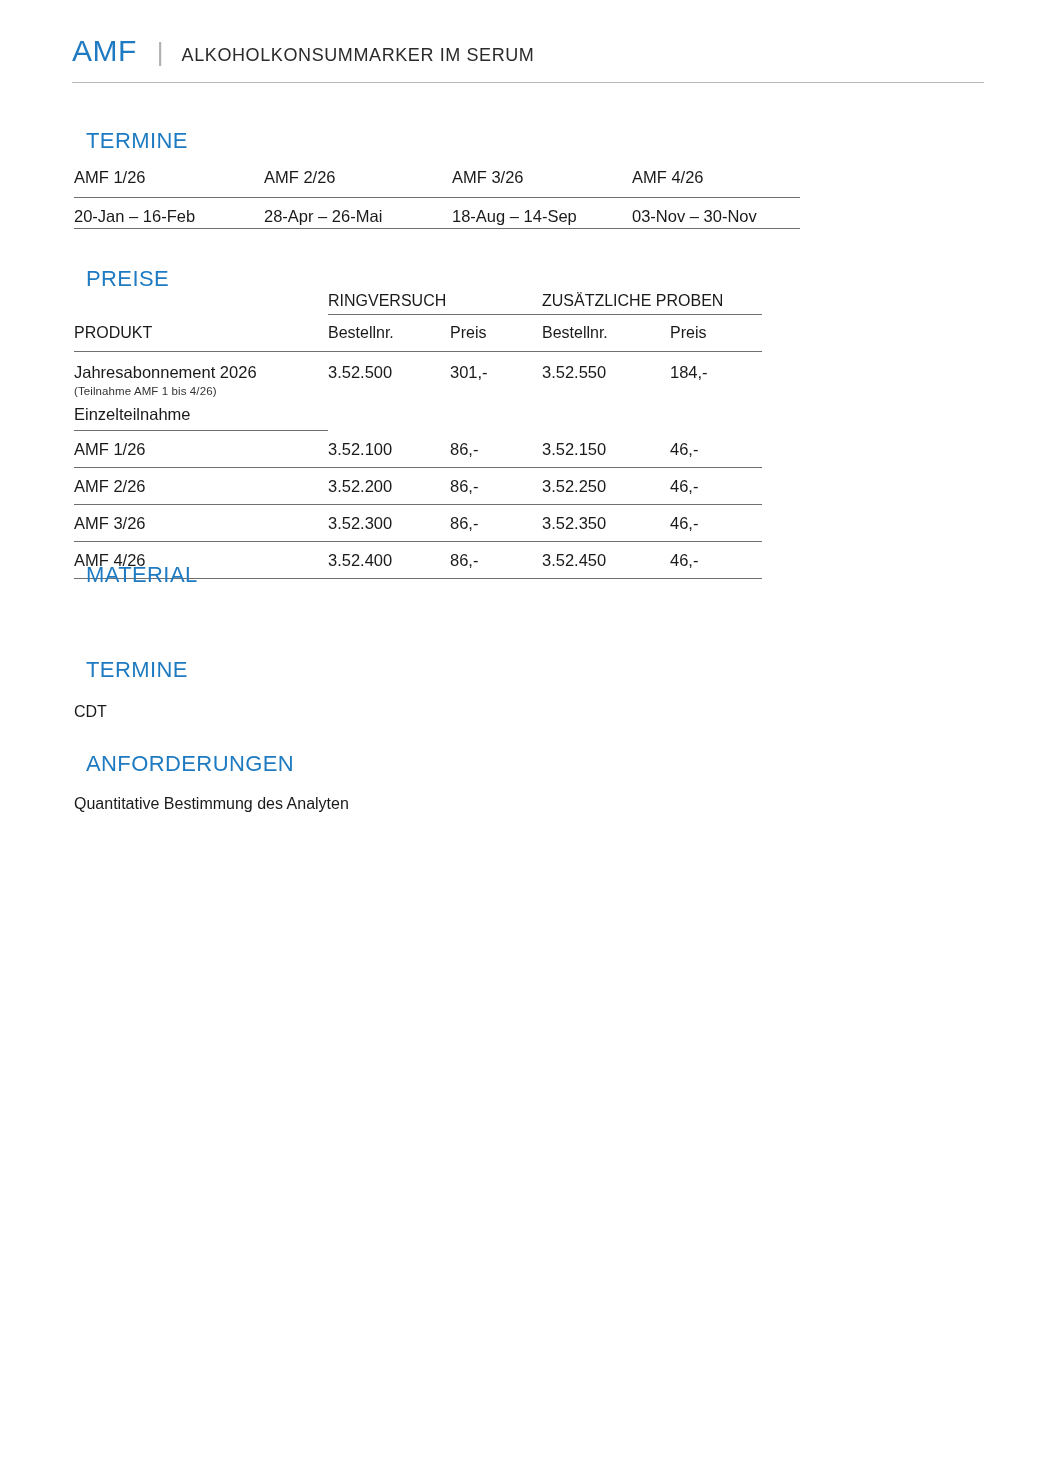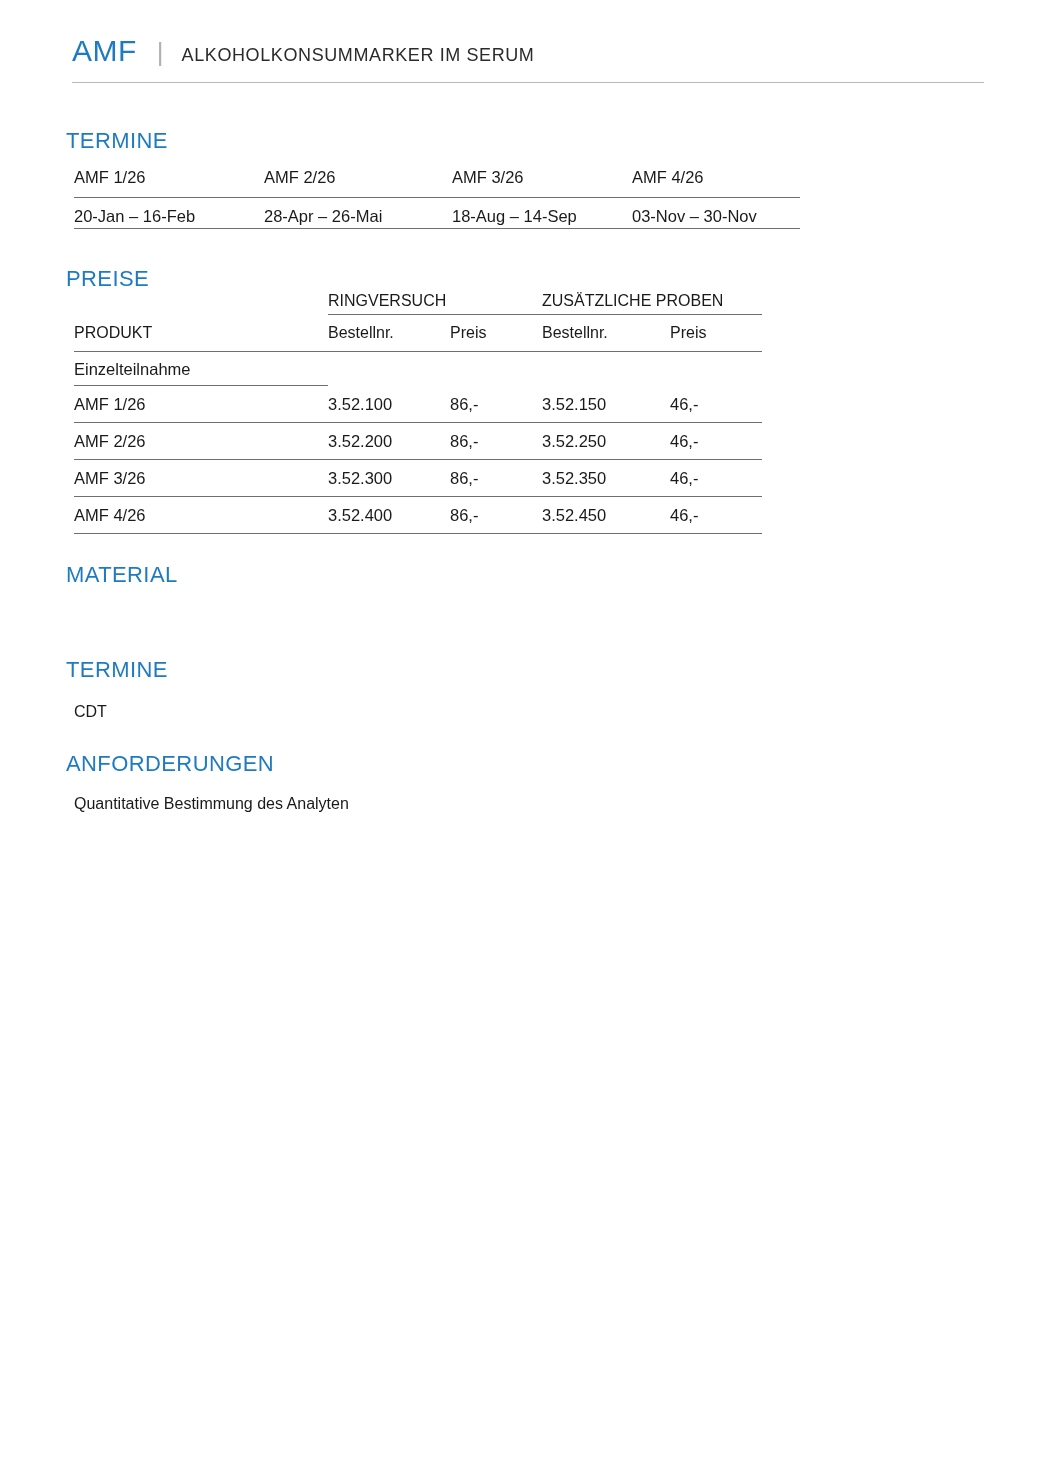--- a/index.html
+++ b/index.html
@@ -47,21 +47,21 @@
   }
   .header-title {
     font-size: 18px;
     letter-spacing: 0.6px;
     color: #2b2b2b;
   }
 
   
   .sec-title {
     position: absolute;
-    left: 66px;
+    left: 86px;
     font-size: 22px;
     color: #1f7bc1;
     letter-spacing: 0.4px;
     font-weight: 400;
   }
 
   
   .termine {
     position: absolute;
     left: 74px;
@@ -212,20 +212,30 @@
         </tr>
 
         <tr>
           <td class="col-head">PRODUKT</td>
           <td class="col-head">Bestellnr.</td>
           <td class="col-head">Preis</td>
           <td class="col-head">Bestellnr.</td>
           <td class="col-head">Preis</td>
         </tr>
 
+        <tr class="row-abo">
+          <td>
+            <span>Jahresabonnement 2026</span>
+            <span class="sub-note">(Teilnahme AMF 1 bis 4/26)</span>
+          </td>
+          <td style="vertical-align:top;padding-top:11px !important;">3.52.500</td>
+          <td style="vertical-align:top;padding-top:11px !important;">301,-</td>
+          <td style="vertical-align:top;padding-top:11px !important;">3.52.550</td>
+          <td style="vertical-align:top;padding-top:11px !important;">184,-</td>
+        </tr>
 
         <tr class="row-einzel rule-under">
           <td>Einzelteilnahme</td>
           <td class="norule"></td>
           <td class="norule"></td>
           <td class="norule"></td>
           <td class="norule"></td>
         </tr>
 
         <tr class="data-row">

